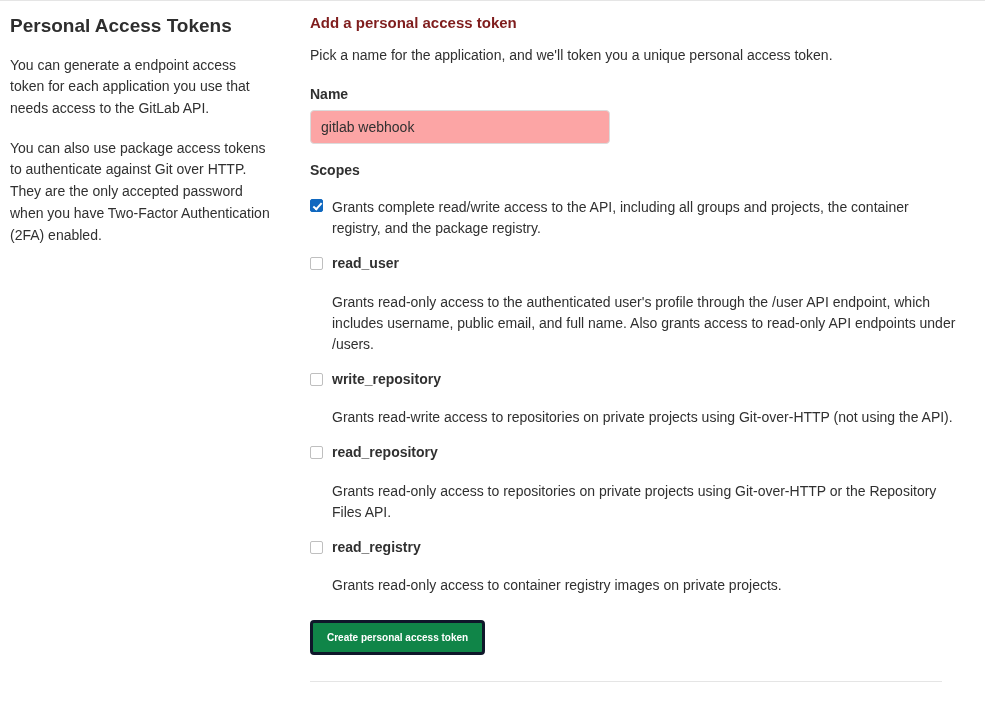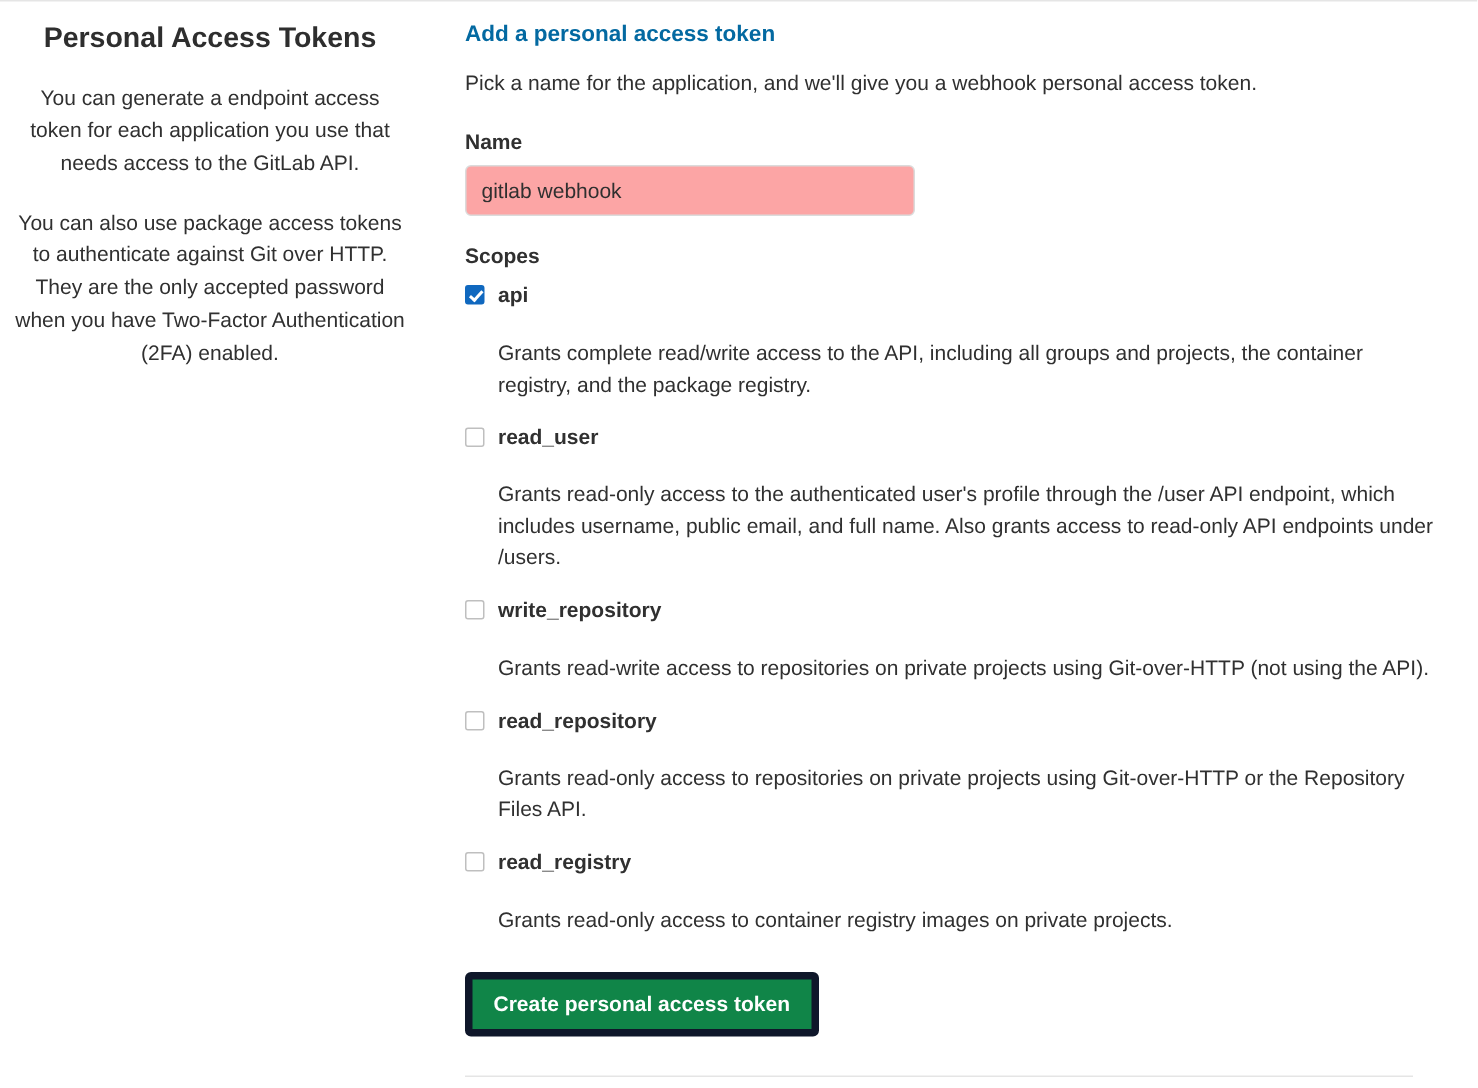--- a/index.html
+++ b/index.html
@@ -32,21 +32,20 @@
   .layout {
     display: flex;
     padding-top: 14px;
   }
   
   .left-col {
     width: 300px;
     padding-left: 10px;
     padding-right: 30px;
     box-sizing: border-box;
-    text-align: center;
   }
   .left-title {
     font-size: 19px;
     font-weight: bold;
     color: #2e2e2e;
     margin: 0 0 16px 0;
     line-height: 1.3;
   }
   .left-p {
     font-size: 14px;
@@ -56,21 +55,21 @@
   }
   
   .right-col {
     width: 685px;
     padding-left: 10px;
     box-sizing: border-box;
   }
   .form-title {
     font-size: 15px;
     font-weight: bold;
-    color: #0369a1;
+    color: #7f1d1d;
     margin: 0 0 14px 0;
   }
   .form-sub {
     font-size: 14px;
     color: #303030;
     margin: 0 0 20px 0;
     line-height: 1.5;
   }
   .field-label {
     font-size: 14px;
@@ -150,24 +149,24 @@
     line-height: 1.5;
     display: block;
     margin-top: 19px;
     max-width: 625px;
   }
   .submit-btn {
     display: inline-block;
     margin-top: 8px;
     padding: 9px 14px;
     background: #108548;
-    border: 5px solid #0f172a;
+    border: 3px solid #0f172a;
     border-radius: 4px;
     color: #ffffff;
-    font-size: 14px;
+    font-size: 10px;
     font-weight: bold;
     font-family: "Liberation Sans", sans-serif;
     cursor: pointer;
     line-height: 1.1;
   }
   .bottom-rule {
     margin-top: 26px;
     width: 632px;
     height: 1px;
     background: #e5e5e5;
@@ -182,35 +181,34 @@
   <div class="layout">
 
     <div class="left-col">
       <h1 class="left-title">Personal Access Tokens</h1>
       <p class="left-p">You can generate a endpoint access token for each application you use that needs access to the GitLab API.</p>
       <p class="left-p">You can also use package access tokens to authenticate against Git over HTTP. They are the only accepted password when you have Two-Factor Authentication (2FA) enabled.</p>
     </div>
 
     <div class="right-col">
       <div class="form-title">Add a personal access token</div>
-      <div class="form-sub">Pick a name for the application, and we'll give you a webhook personal access token.</div>
+      <div class="form-sub">Pick a name for the application, and we'll token you a unique personal access token.</div>
 
       <div class="field-group">
         <label class="field-label">Name</label>
         <input class="text-input" type="text" value="gitlab webhook" style="">
       </div>
 
       <div class="field-group">
       </div>
 
       <div class="scopes-label">Scopes</div>
 
       <div class="scope-row">
         <span class="scope-check checked"></span>
-        <span class="scope-name">api</span>
         <span class="scope-desc">Grants complete read/write access to the API, including all groups and projects, the container registry, and the package registry.</span>
       </div>
 
       <div class="scope-row">
         <span class="scope-check"></span>
         <span class="scope-name">read_user</span>
         <span class="scope-desc">Grants read-only access to the authenticated user's profile through the /user API endpoint, which includes username, public email, and full name. Also grants access to read-only API endpoints under /users.</span>
       </div>
 
       <div class="scope-row">

